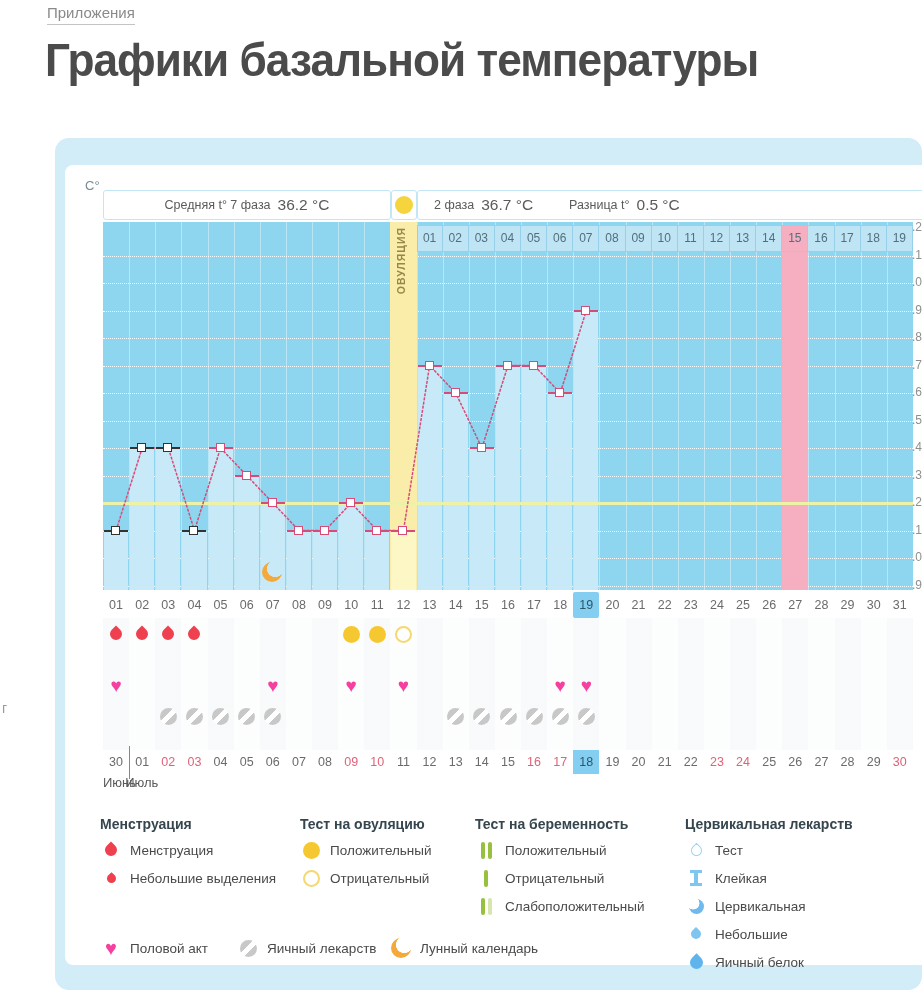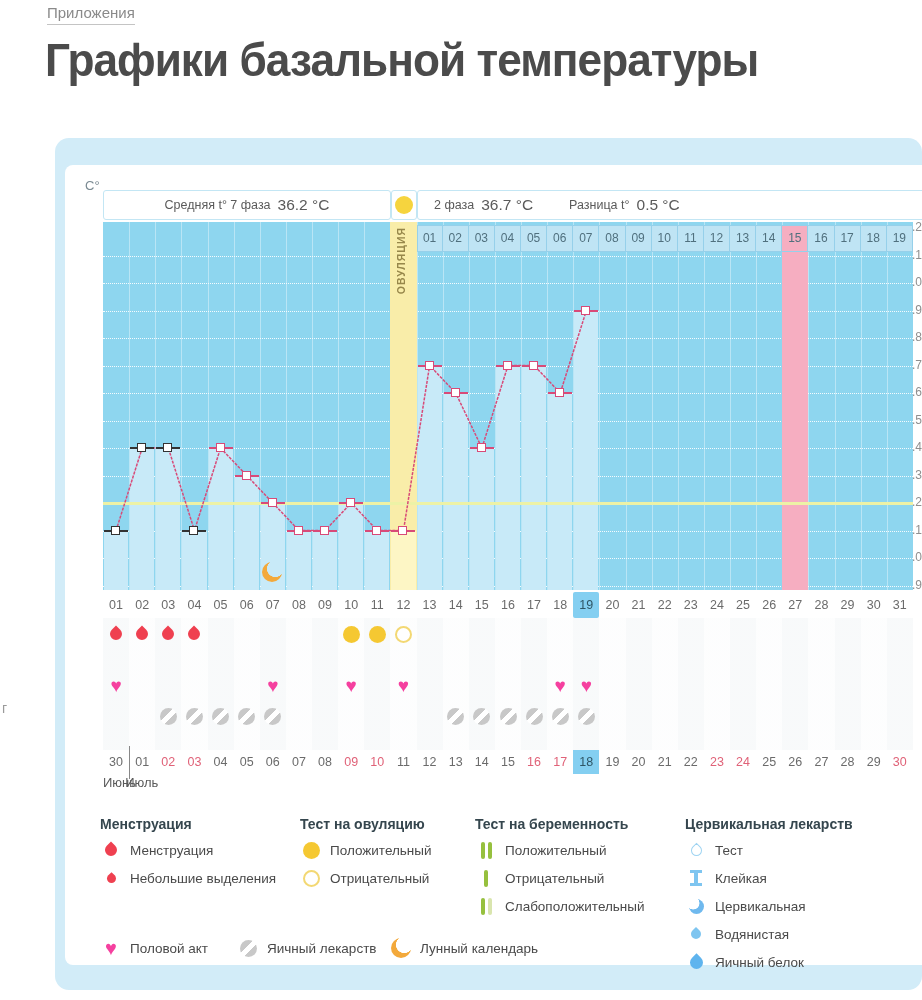--- a/index.html
+++ b/index.html
@@ -342,21 +342,21 @@
             <div class="litem">
               <span class="lg-ic">
                 <i class="icon-creamy"></i>
               </span>
               <span class="llabel">Цервикальная</span>
             </div>
             <div class="litem">
               <span class="lg-ic">
                 <i class="icon-watery"></i>
               </span>
-              <span class="llabel">Водянистая</span>
+              <span class="llabel">Небольшие</span>
             </div>
             <div class="litem">
               <span class="lg-ic">
                 <i class="icon-eggwhite"></i>
               </span>
               <span class="llabel">Яичный белок</span>
             </div>
           </div>
           <div class="litem lextra" style="left: 35px; top: 138px;">
             <span class="lg-ic">

